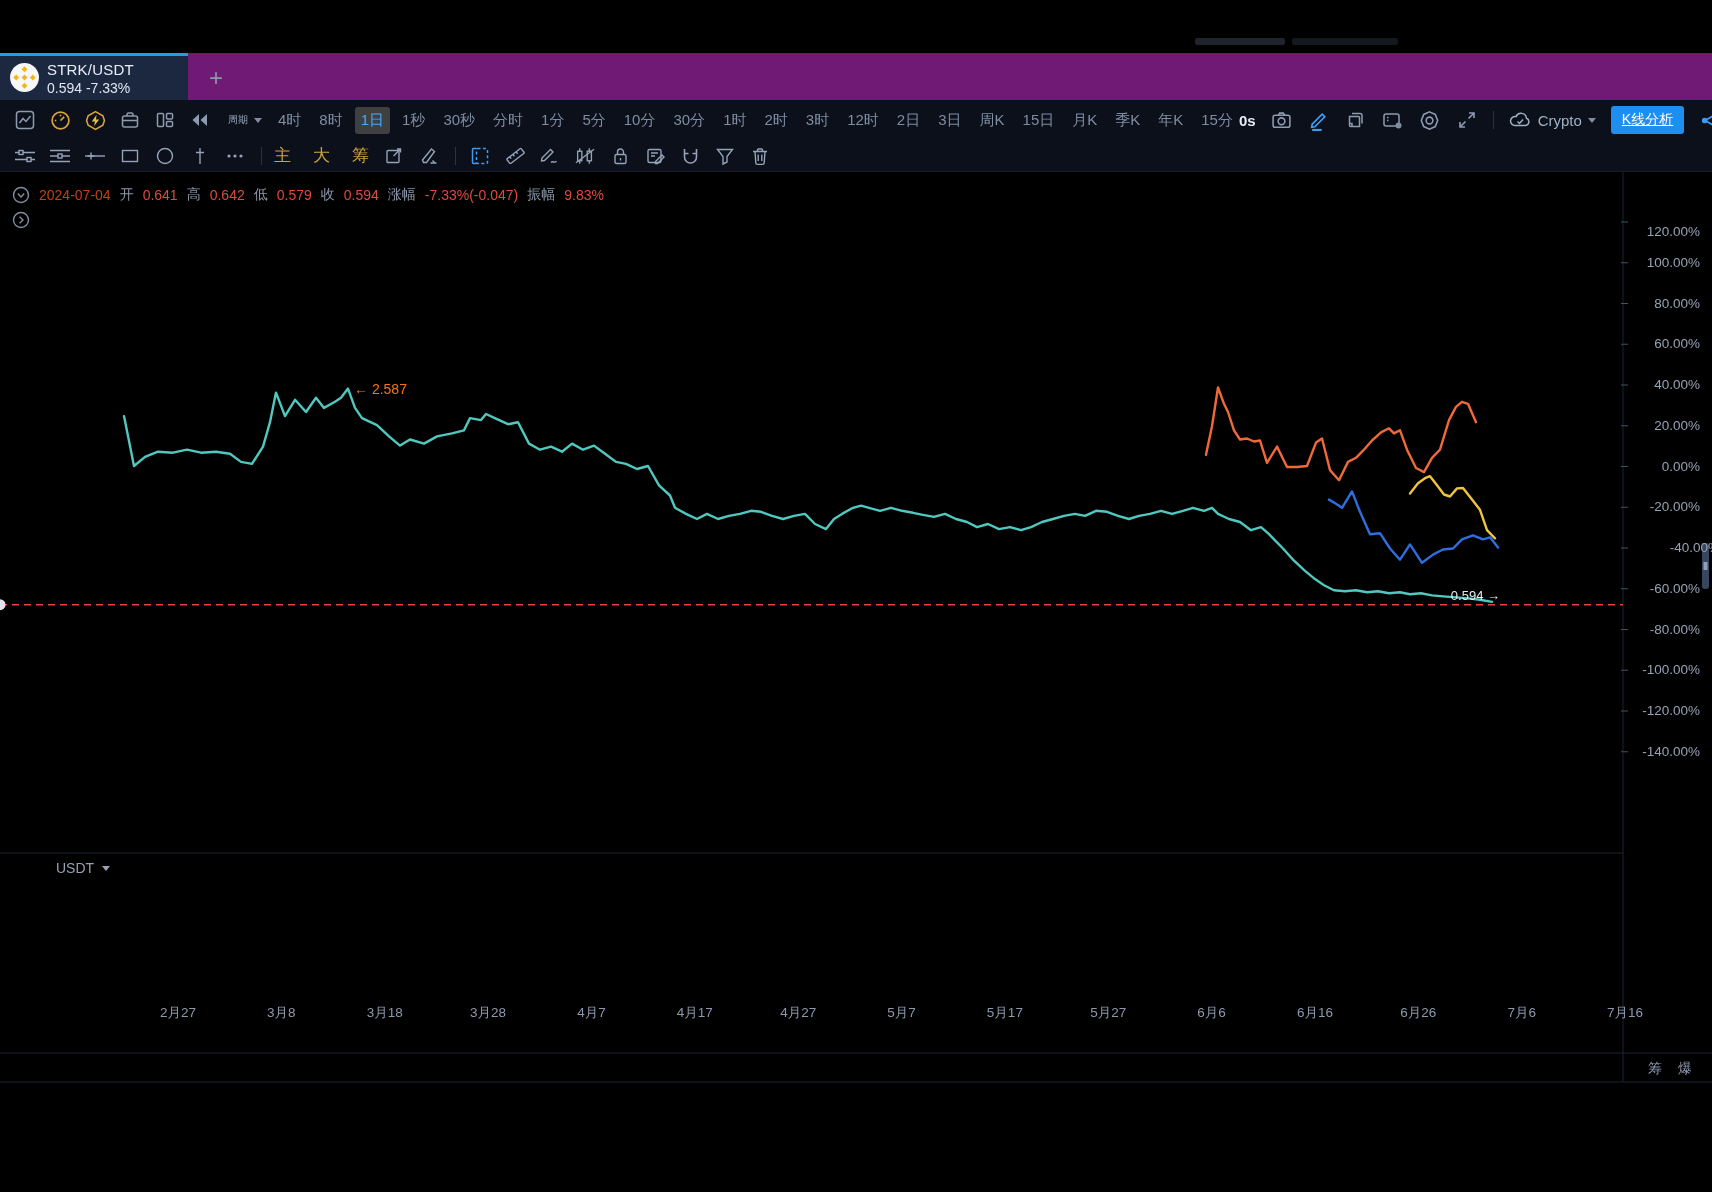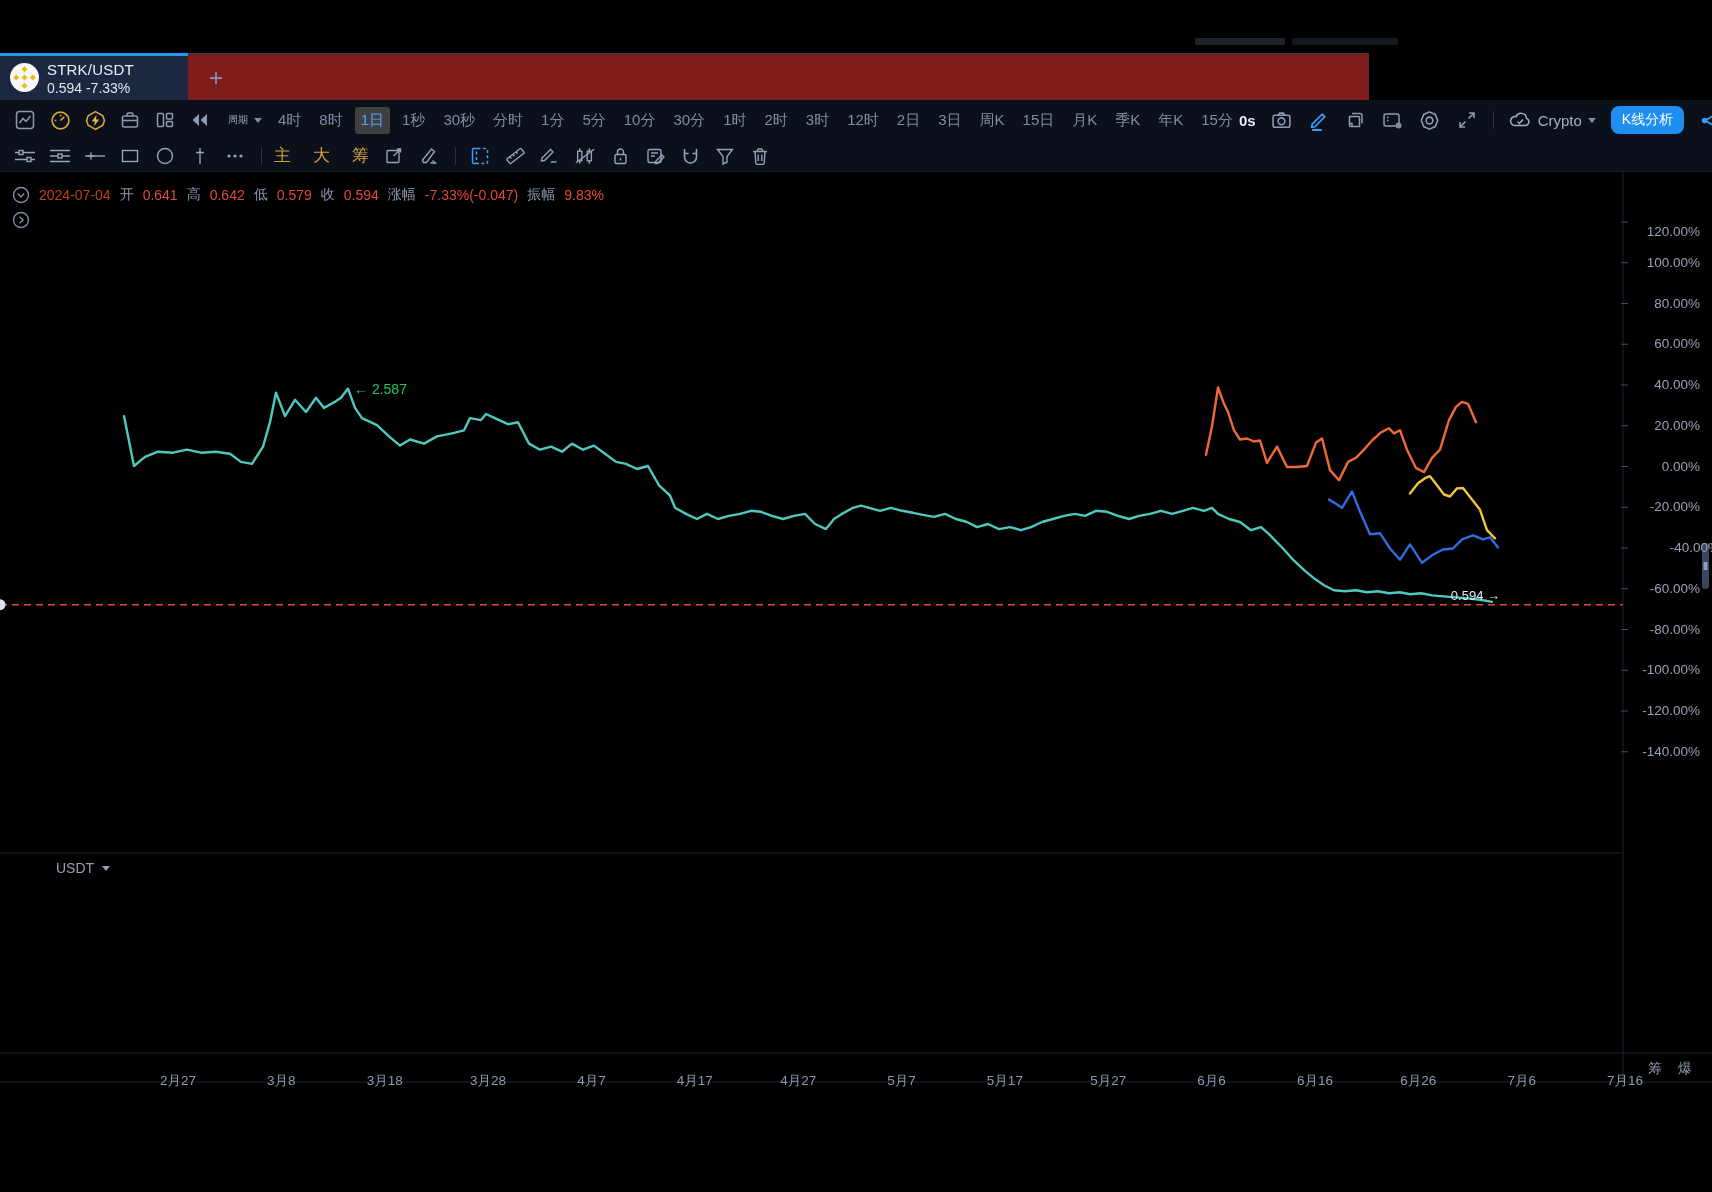--- a/index.html
+++ b/index.html
@@ -1,21 +1,21 @@
 <!DOCTYPE html>
 <html><head>
 <meta charset="utf-8">
 <style>
   html,body{margin:0;padding:0;background:#000;}
   #screen{position:relative;width:1712px;height:1192px;background:#000;overflow:hidden;
           font-family:"Liberation Sans",sans-serif;color:#8e9bb0;}
   
   .artifact{position:absolute;border-radius:2px;}
   
-  #tabbar{position:absolute;left:0;top:53px;width:1369px;height:47px;background:#7f1d1d;border-top:1px solid #343d4c;}
+  #tabbar{position:absolute;left:0;top:53px;width:1712px;height:47px;background:#701a75;border-top:1px solid #343d4c;}
   #active-tab{position:absolute;left:0;top:0;width:188px;height:47px;background:#1c2840;cursor:pointer;}
   #active-tab .blue-top{position:absolute;left:0;top:-1px;width:100%;height:3px;background:#1f9bf0;}
   #active-tab .logo{position:absolute;left:9px;top:8px;}
   .tab-sym{position:absolute;left:47px;top:7px;font-size:15px;color:#e8eef7;letter-spacing:.2px;}
   .tab-prc{position:absolute;left:47px;top:26px;font-size:14px;color:#dfe6f0;}
   #new-tab{position:absolute;left:200px;top:8px;width:32px;height:32px;background:none;border:none;color:#8b97ab;font-size:24px;line-height:30px;cursor:pointer;}
   
   #toolbar1{position:absolute;left:0;top:100px;width:1712px;height:40px;background:#0b101a;display:flex;align-items:center;padding-left:14px;box-sizing:border-box;}
   #toolbar2{position:absolute;left:0;top:140px;width:1712px;height:32px;background:#0b101a;border-bottom:1px solid #151c29;display:flex;align-items:center;padding-left:14px;box-sizing:border-box;}
   .ib{display:inline-flex;align-items:center;justify-content:center;width:22px;height:22px;margin-right:13px;cursor:pointer;flex:none;}
@@ -24,33 +24,33 @@
   .caret{width:0;height:0;border-left:4px solid transparent;border-right:4px solid transparent;border-top:5px solid #7f8ca2;margin-left:6px;}
   #tfs{display:flex;align-items:center;gap:6px;flex:none;}
   .tf{background:none;border:none;font-family:inherit;font-size:15px;color:#7f8ca2;padding:4px 6px;cursor:pointer;border-radius:3px;flex:none;}
   .tf.active{background:#404040;color:#4da6f8;}
   #right-cluster{margin-left:auto;display:flex;align-items:center;padding-right:14px;}
   #right-cluster .ib{margin-right:0;margin-left:15px;}
   #countdown{font-size:15px;font-weight:bold;color:#e6ecf4;flex:none;}
   .vdiv{width:1px;height:18px;background:#283147;margin-left:15px;flex:none;}
   #crypto-dd{display:inline-flex;align-items:center;font-size:15px;color:#9fb0c4;margin-left:15px;cursor:pointer;flex:none;}
   #crypto-dd svg{margin-right:7px;}
-  #kline-btn{margin-left:15px;background:#1e8ef0;color:#fff;border:none;border-radius:8px;font-family:inherit;font-size:14px;padding:5px 11px;cursor:pointer;flex:none;}
+  #kline-btn{margin-left:15px;background:#1e8ef0;color:#fff;border:none;border-radius:3px;font-family:inherit;font-size:14px;padding:5px 11px;cursor:pointer;flex:none;text-decoration:underline;}
   .gold-tool{font-size:17px;color:#cda23e;margin-right:14px;margin-left:8px;cursor:pointer;flex:none;}
   
   #ohlc{position:absolute;left:12px;top:186px;display:flex;align-items:center;gap:9px;font-size:14px;z-index:3;}
   #ohlc .lb{color:#8a97ab;} #ohlc .vl{color:#e2483d;text-align:center;} #ohlc .dt{color:#c2410c;}
   #chevron2{position:absolute;left:12px;top:211px;z-index:3;cursor:pointer;}
   
   #series-svg{position:absolute;left:0;top:0;z-index:1;pointer-events:none;}
   #chart-layer{position:absolute;left:0;top:0;width:1712px;height:1192px;z-index:2;pointer-events:none;}
   .ylab{position:absolute;left:1622px;width:78px;text-align:right;font-size:13.5px;color:#97a2b5;}
-  .xlab{position:absolute;top:1072px;width:80px;text-align:center;font-size:13.5px;color:#8d99ad;}
+  .xlab{position:absolute;top:1004px;width:80px;text-align:center;font-size:13.5px;color:#8d99ad;}
   .corner-lbl{position:absolute;top:1060px;font-size:14px;color:#8d99ad;cursor:pointer;pointer-events:auto;}
-  .anno{position:absolute;font-size:14px;color:#22c55e;white-space:nowrap;}
+  .anno{position:absolute;font-size:14px;color:#f97316;white-space:nowrap;}
   #cur-anno{font-size:13px;color:#e6ecf4;width:64px;text-align:right;}
   #lsur{position:absolute;left:56px;top:860px;display:flex;align-items:center;font-size:14px;color:#95a1b5;z-index:3;cursor:pointer;}
   #lsur .caret{border-top-color:#95a1b5;}
 </style>
 </head>
 <body>
 
 <div id="screen">
 
   <div class="artifact" style="left:1195px;top:38px;width:90px;height:7px;background:#1f242c;"></div>

